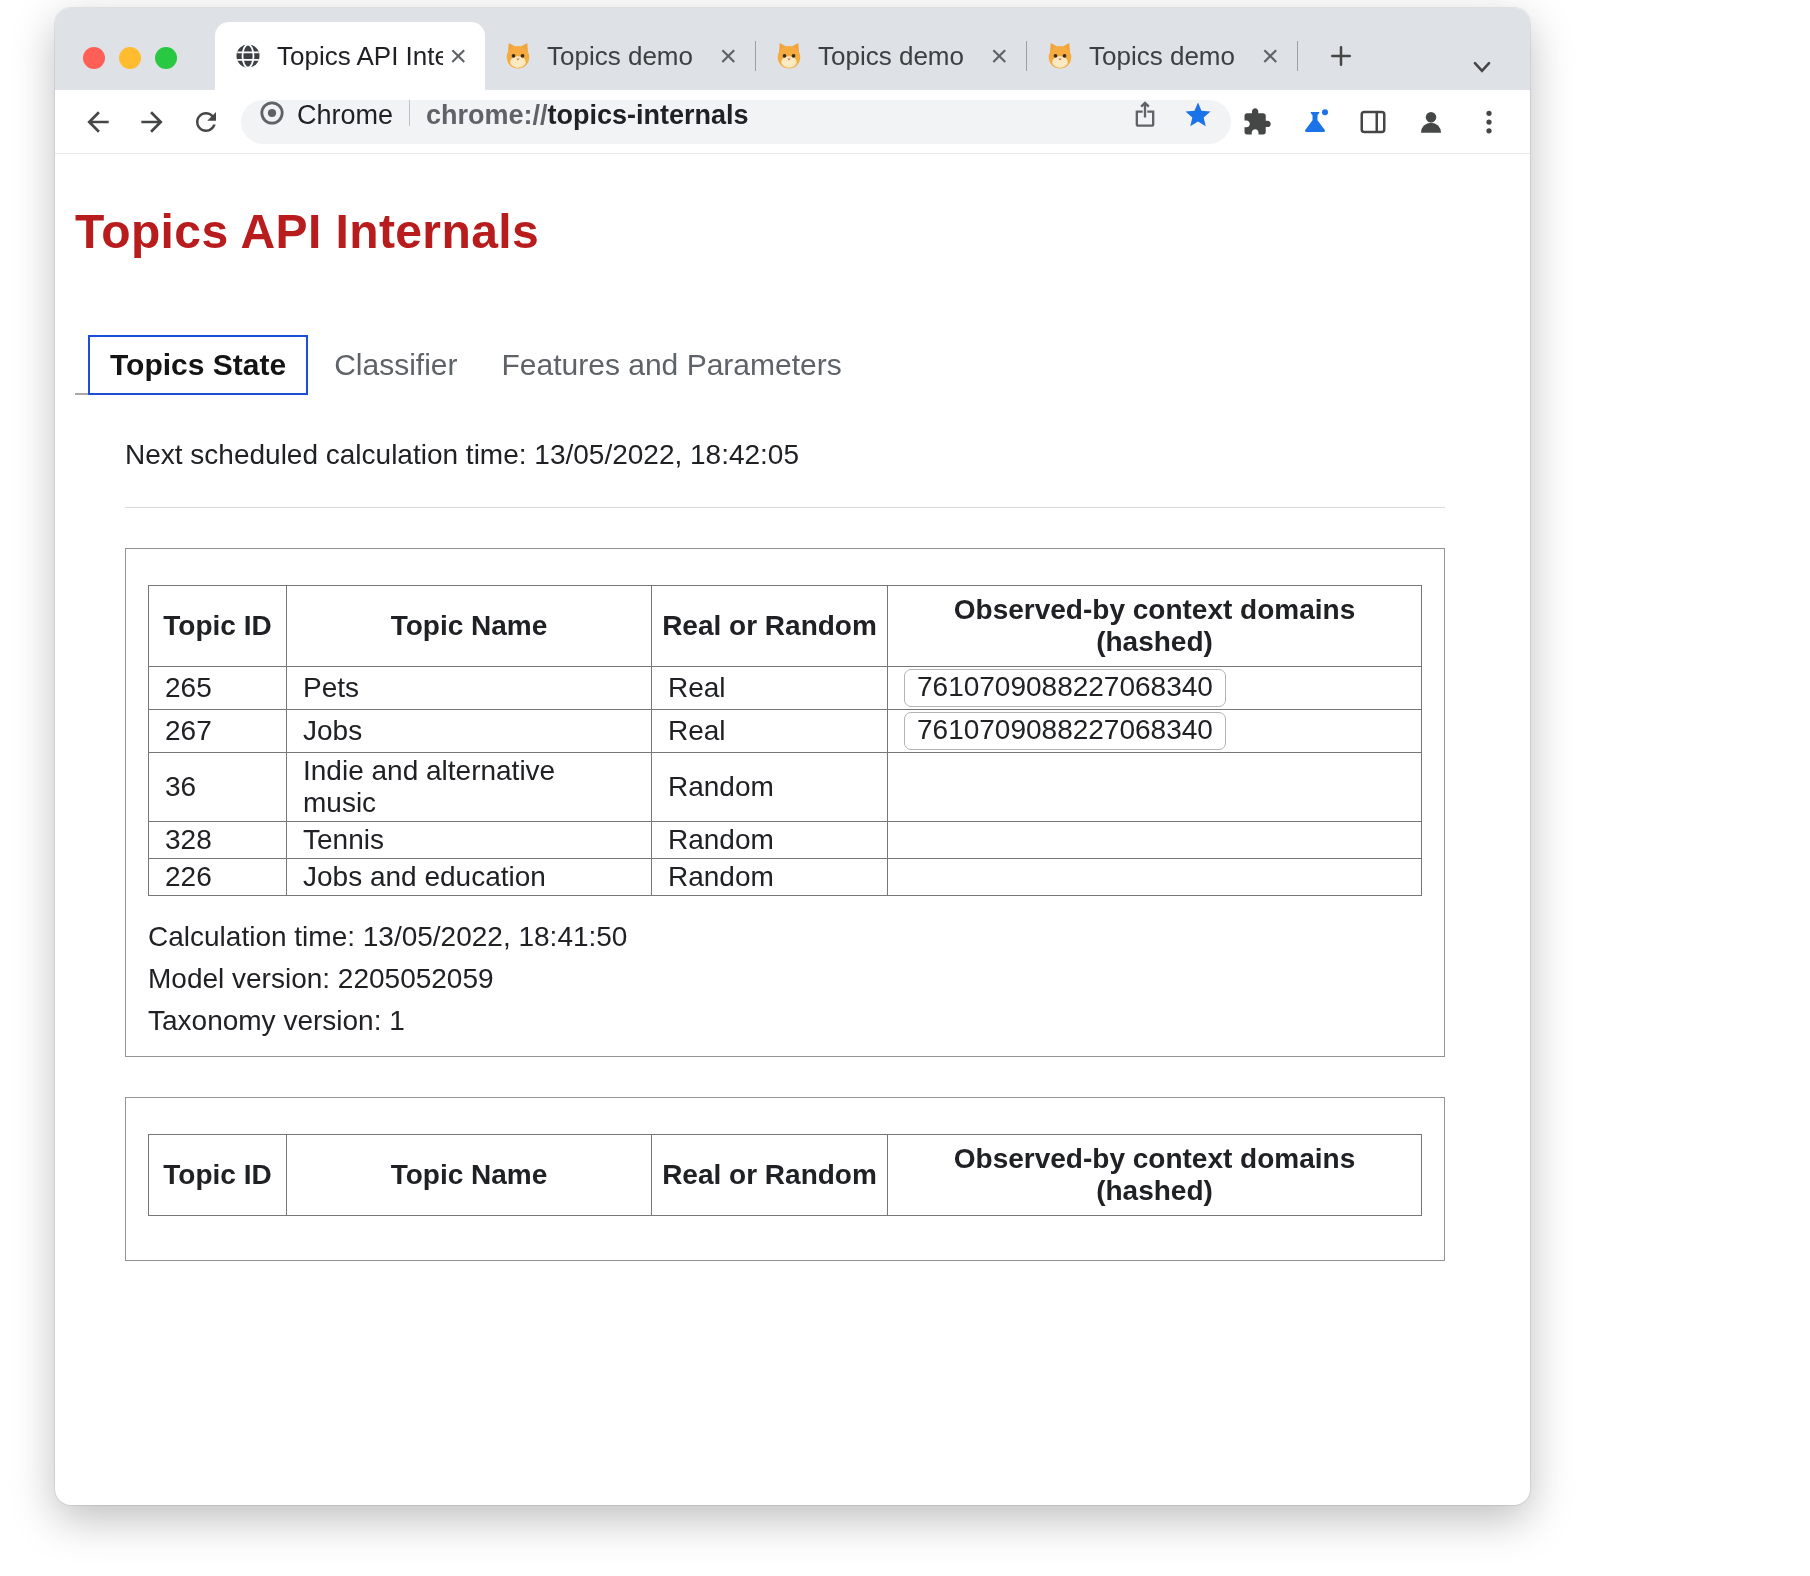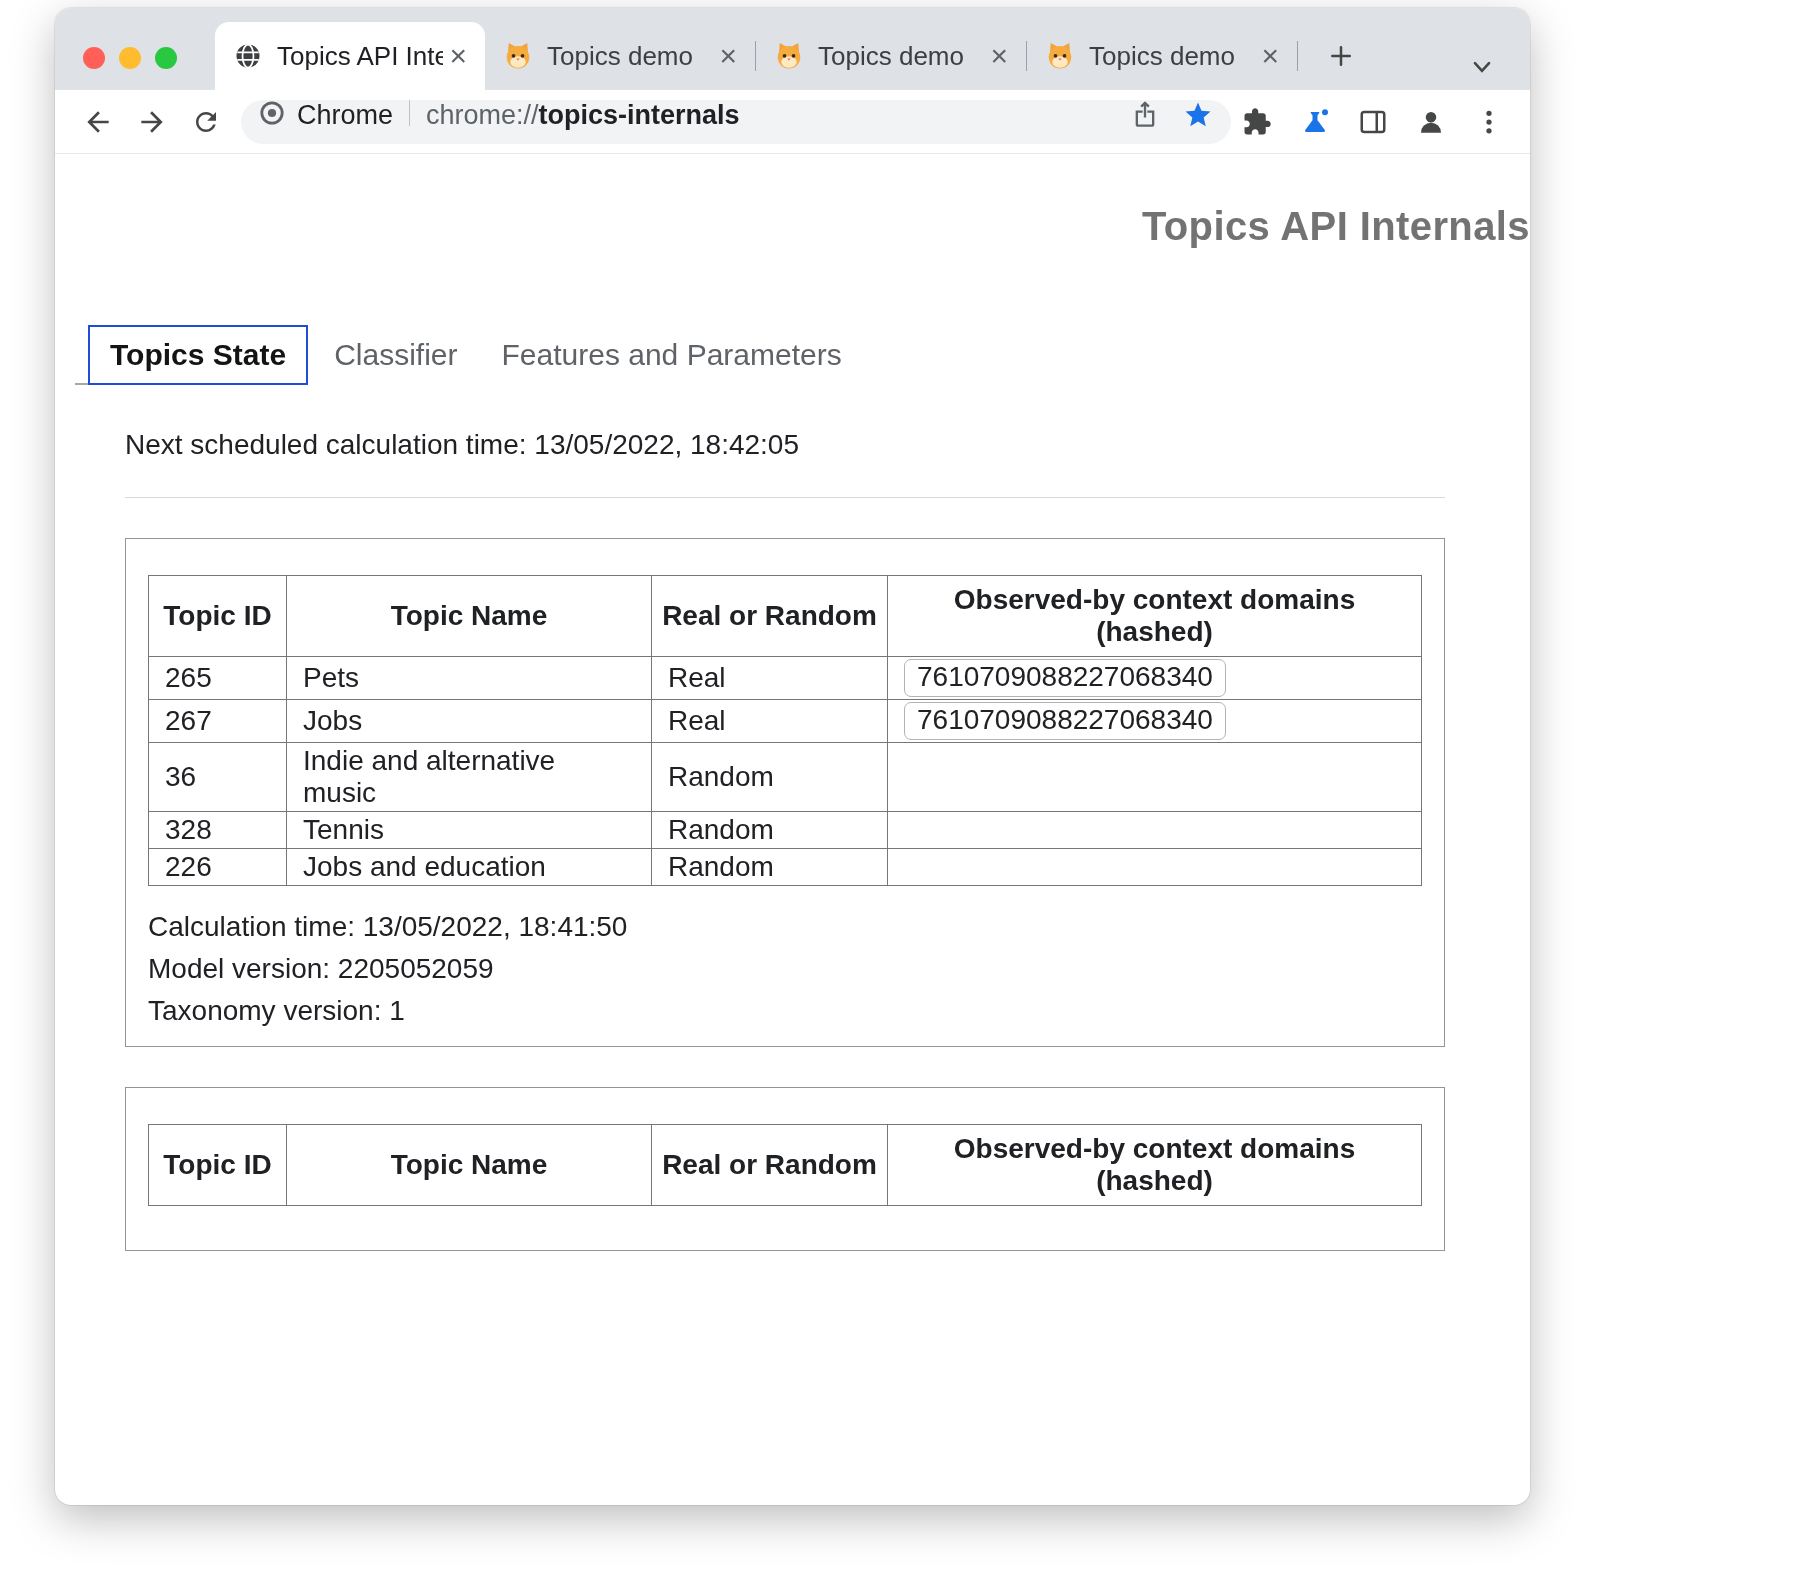--- a/index.html
+++ b/index.html
@@ -41,30 +41,30 @@
   
   .toolbar { height: 64px; background: #ffffff; display: flex; align-items: center; padding: 0 16px; border-bottom: 1px solid #e7e9eb; }
   .nav-btn { width: 54px; height: 54px; display: flex; align-items: center; justify-content: center; background: none; border: none; flex: none; }
   .omnibox {
     margin-left: 8px; width: 990px; height: 44px; background: #f1f3f4; border-radius: 22px;
     display: flex; align-items: flex-start; padding: 0 18px; flex: none;
   }
   .chrome-logo { width: 26px; height: 26px; flex: none; }
   .obx-product { font-size: 27px; color: #202124; margin-left: 12px; }
   .obx-divider { width: 1px; height: 26px; background: #bdc1c6; margin: 0 16px; }
-  .obx-scheme { font-size: 27px; color: #5f6368; }
+  .obx-scheme { font-size: 27px; color: #5f6368; font-weight: bold; }
   .obx-host { font-size: 27px; color: #202124; font-weight: 700; }
   .obx-spacer { flex: 1; }
   .obx-btn { background: none; border: none; display: flex; align-items: center; margin-left: 24px; }
   .right-icons { margin-left: auto; display: flex; align-items: center; gap: 12px; padding-right: 2px; }
   .tb-btn { width: 46px; height: 46px; display: flex; align-items: center; justify-content: center; background: none; border: none; }
 
   
   .page { height: 1142px; overflow: hidden; color: #202124; font-size: 28px; background: #ffffff; }
-  .page h1 { margin: 50px 0 0 20px; font-size: 40px; font-weight: 700; color: #737373; letter-spacing: .4px; text-align: right; }
+  .page h1 { margin: 50px 0 0 20px; font-size: 48px; font-weight: 700; color: #b91c1c; letter-spacing: .4px; }
 
   .cr-tabs { margin: 76px 0 0 33px; display: flex; align-items: center; position: relative; }
   .cr-tabs::before { content: ""; position: absolute; left: -13px; bottom: 0; width: 13px; height: 2px; background: #a8a8a8; }
   .cr-tab { font-size: 30px; padding: 12px 22px; color: #5f6368; background: none; border: none; font-family: inherit; }
   .cr-tab.active { border: 2px solid #1d4ed8; font-weight: 700; color: #141414; padding: 11px 20px; margin-right: 4px; background: #fff; }
 
   .content { margin: 0 85px 0 70px; }
   .next-calc { margin-top: 44px; }
   .content hr { border: none; border-top: 1px solid #d9d9d9; margin-top: 36px; }
   .content h2 { margin-top: 42px; font-size: 30px; font-weight: 700; }

